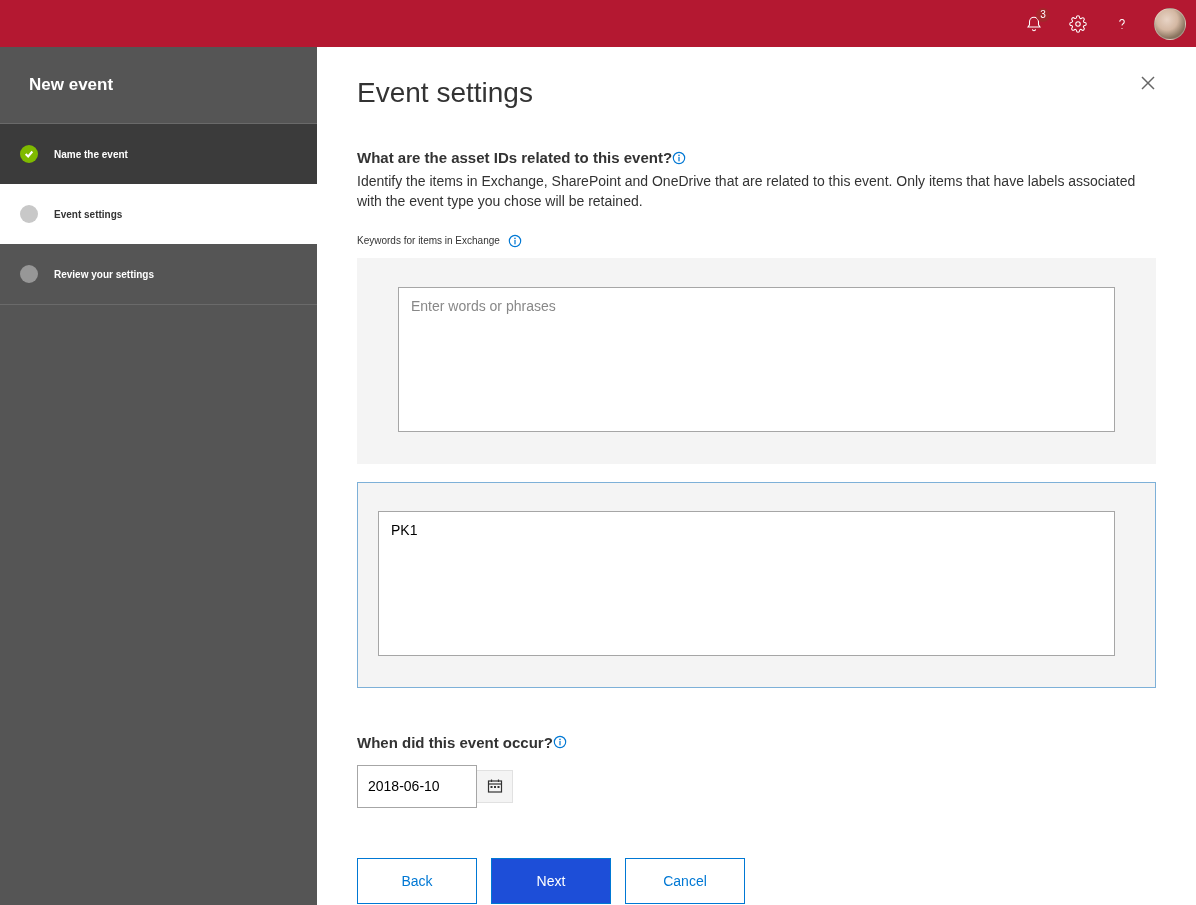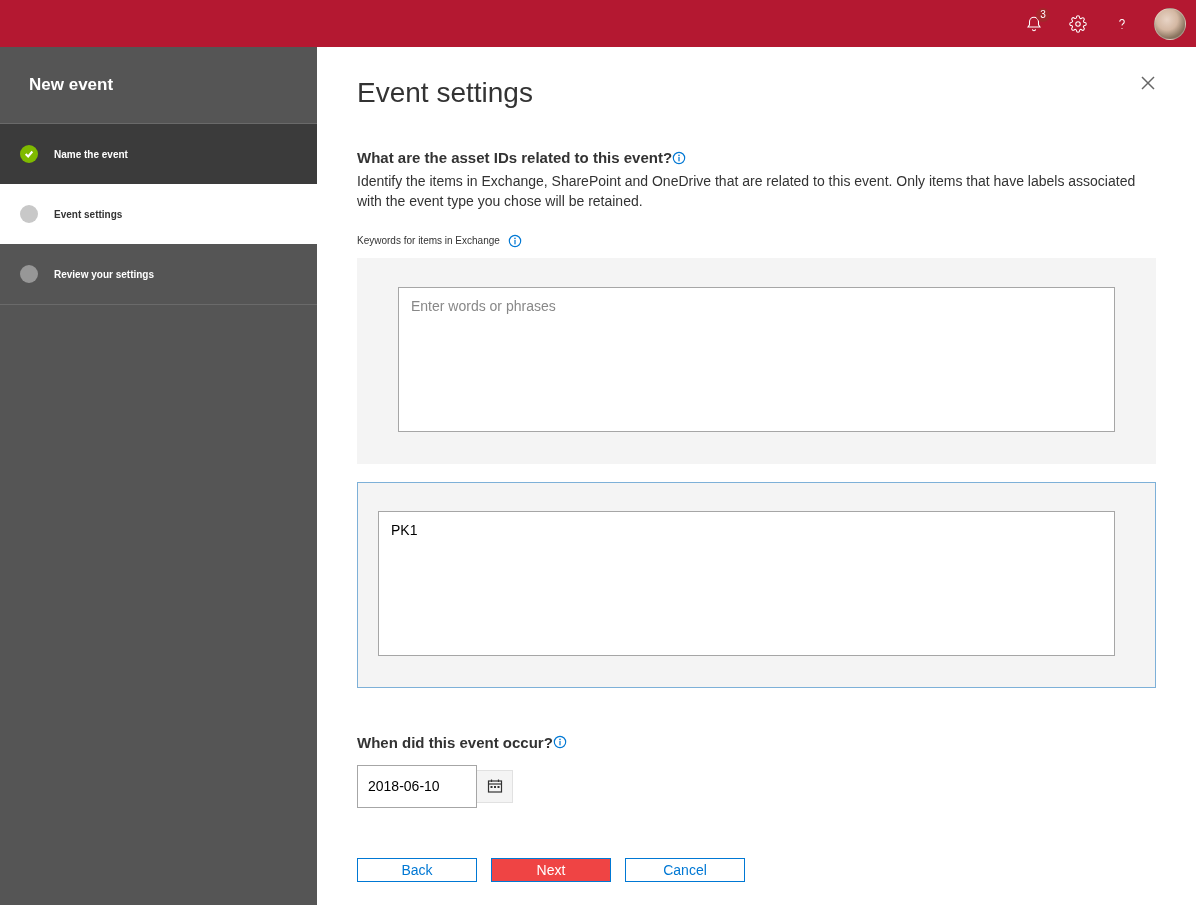--- a/index.html
+++ b/index.html
@@ -200,30 +200,30 @@
       cursor: pointer;
     }
     .date-picker-btn svg { width: 16px; height: 16px; fill: #333; }
 
     .button-row {
       display: flex;
       gap: 14px;
     }
     .btn {
       width: 120px;
-      height: 24px;
+      height: 46px;
       font-family: inherit;
       font-size: 14px;
       cursor: pointer;
       border: 1px solid #0078d4;
       background: #fff;
       color: #0078d4;
     }
     .btn.primary {
-      background: #ef4444;
+      background: #1d4ed8;
       color: #fff;
     }
   </style>
 </head>
 <body>
 
 <div class="topbar">
   <div class="topbar-icon">
     <svg viewBox="0 0 24 24">
         <path d="M12 3a6 6 0 0 0-6 6v4l-2 3h16l-2-3V9a6 6 0 0 0-6-6z M10 19a2 2 0 0 0 4 0"></path>

